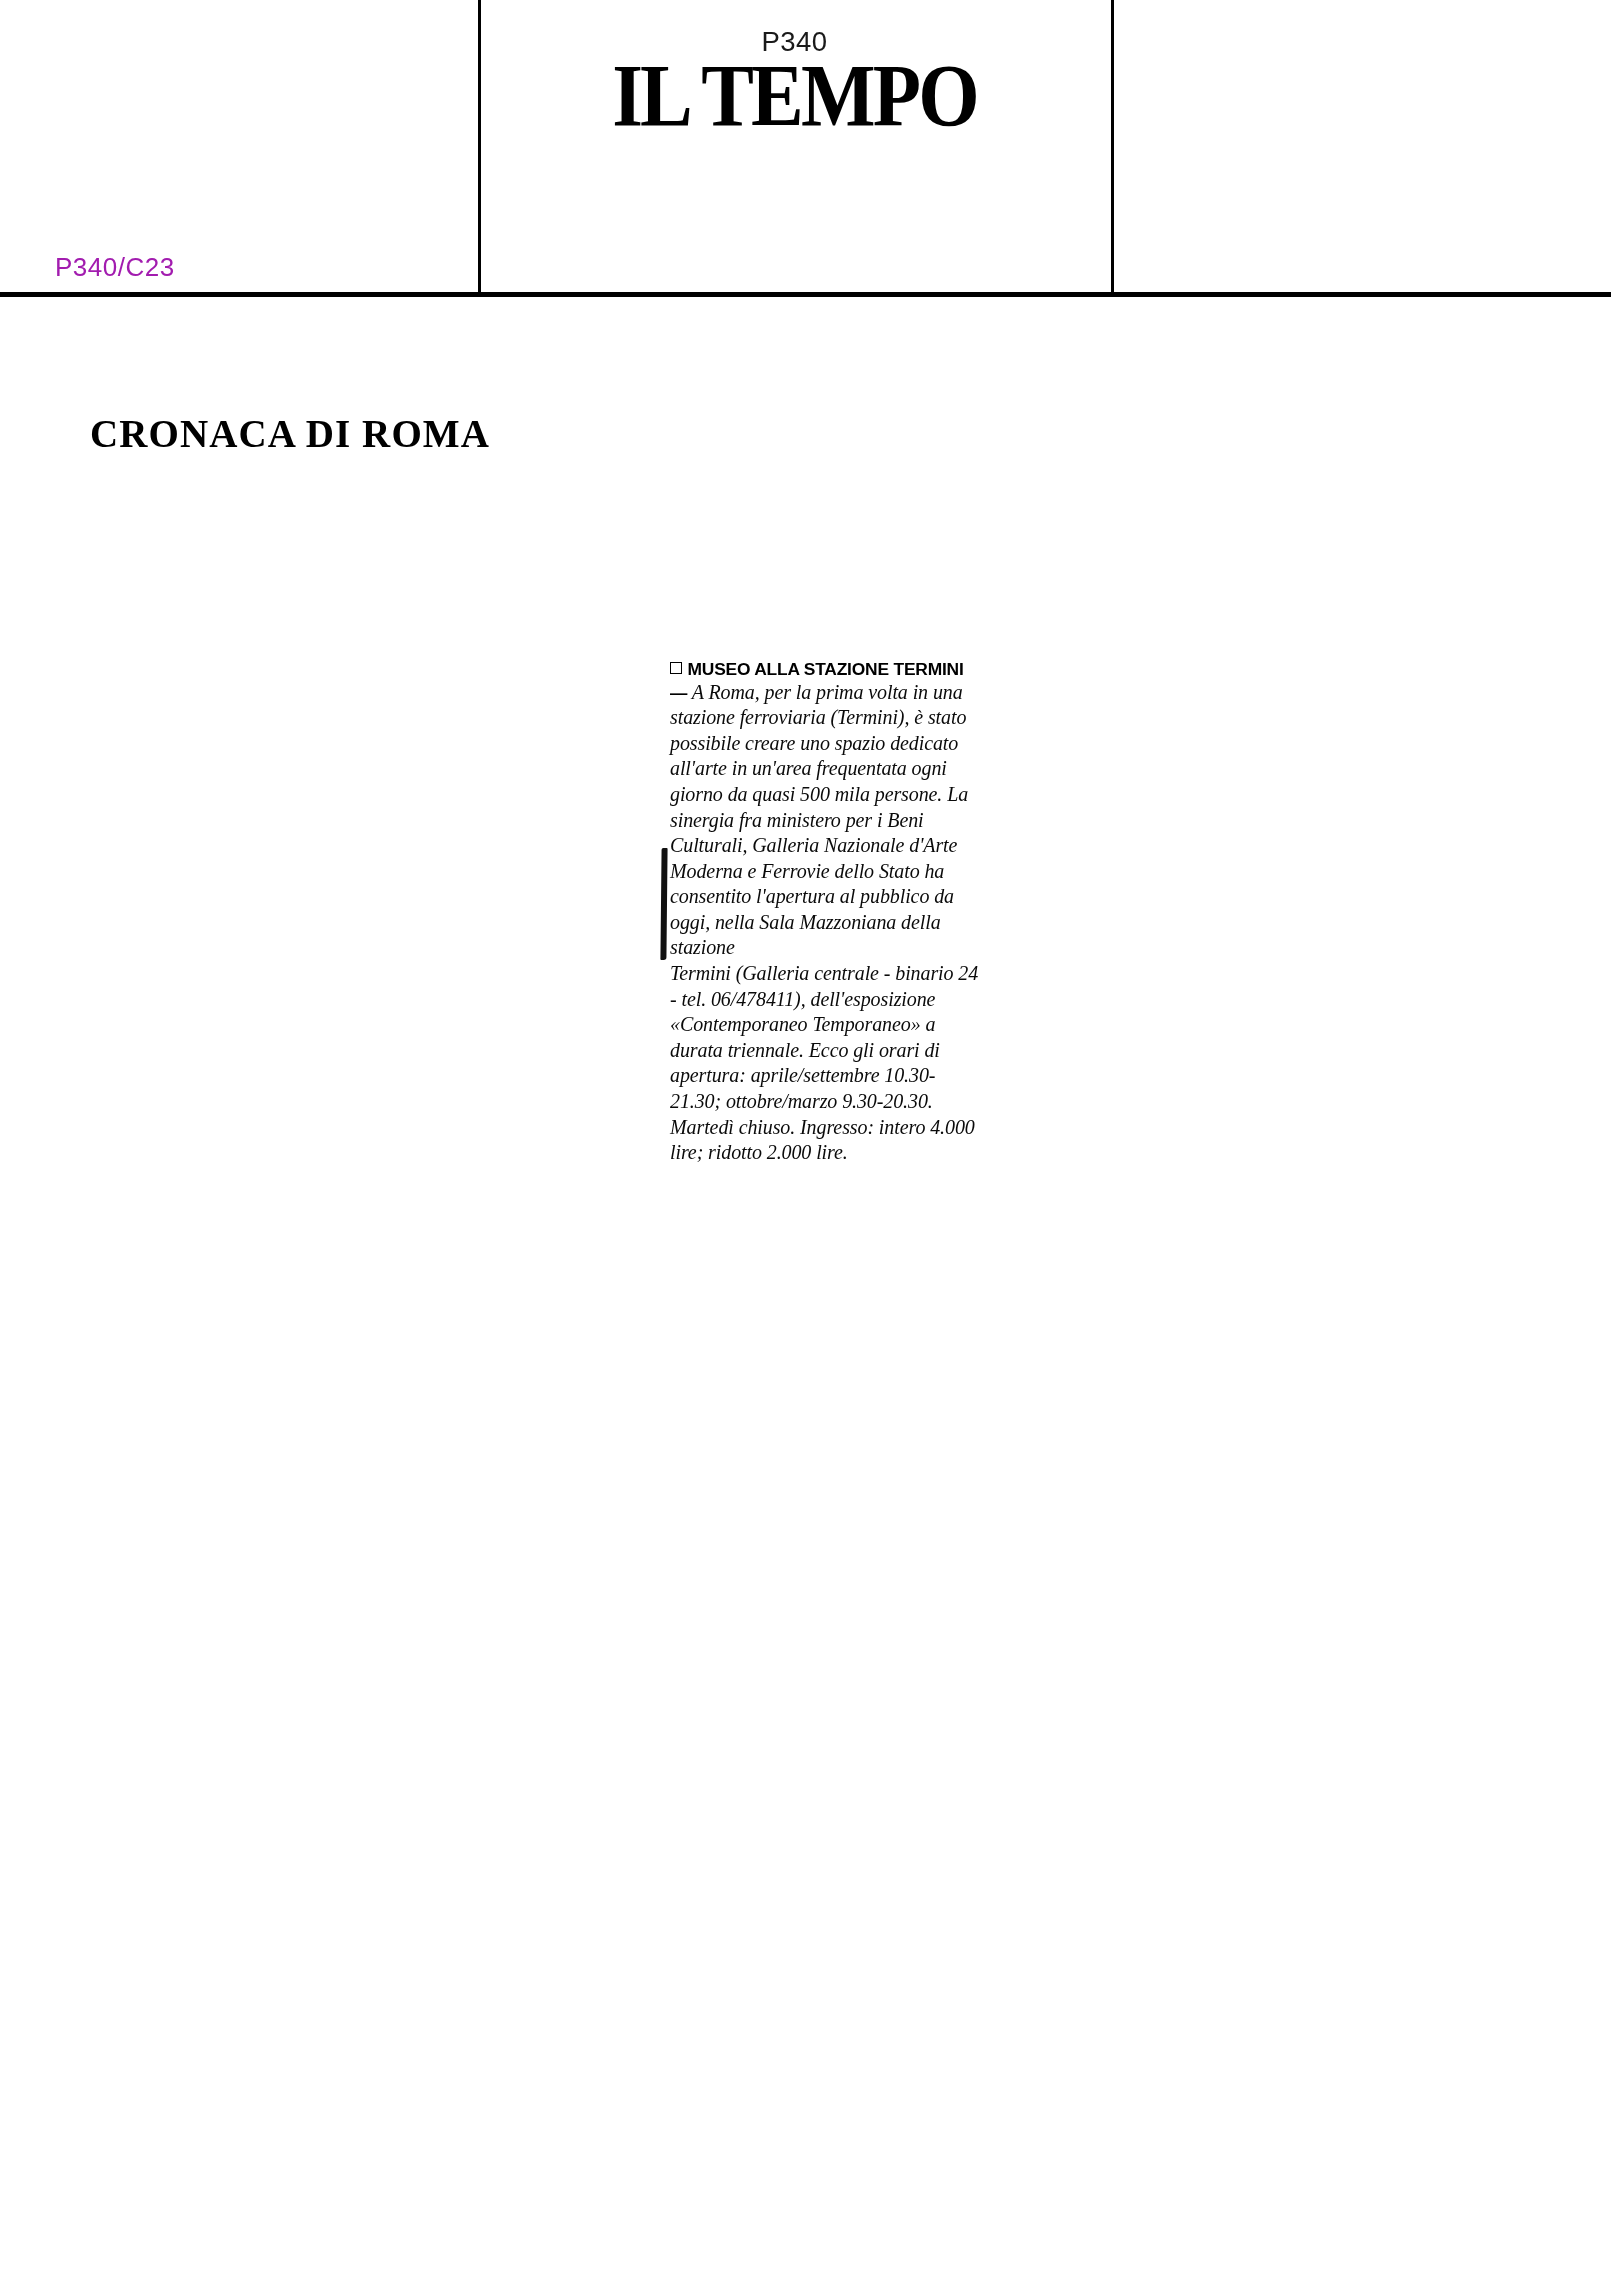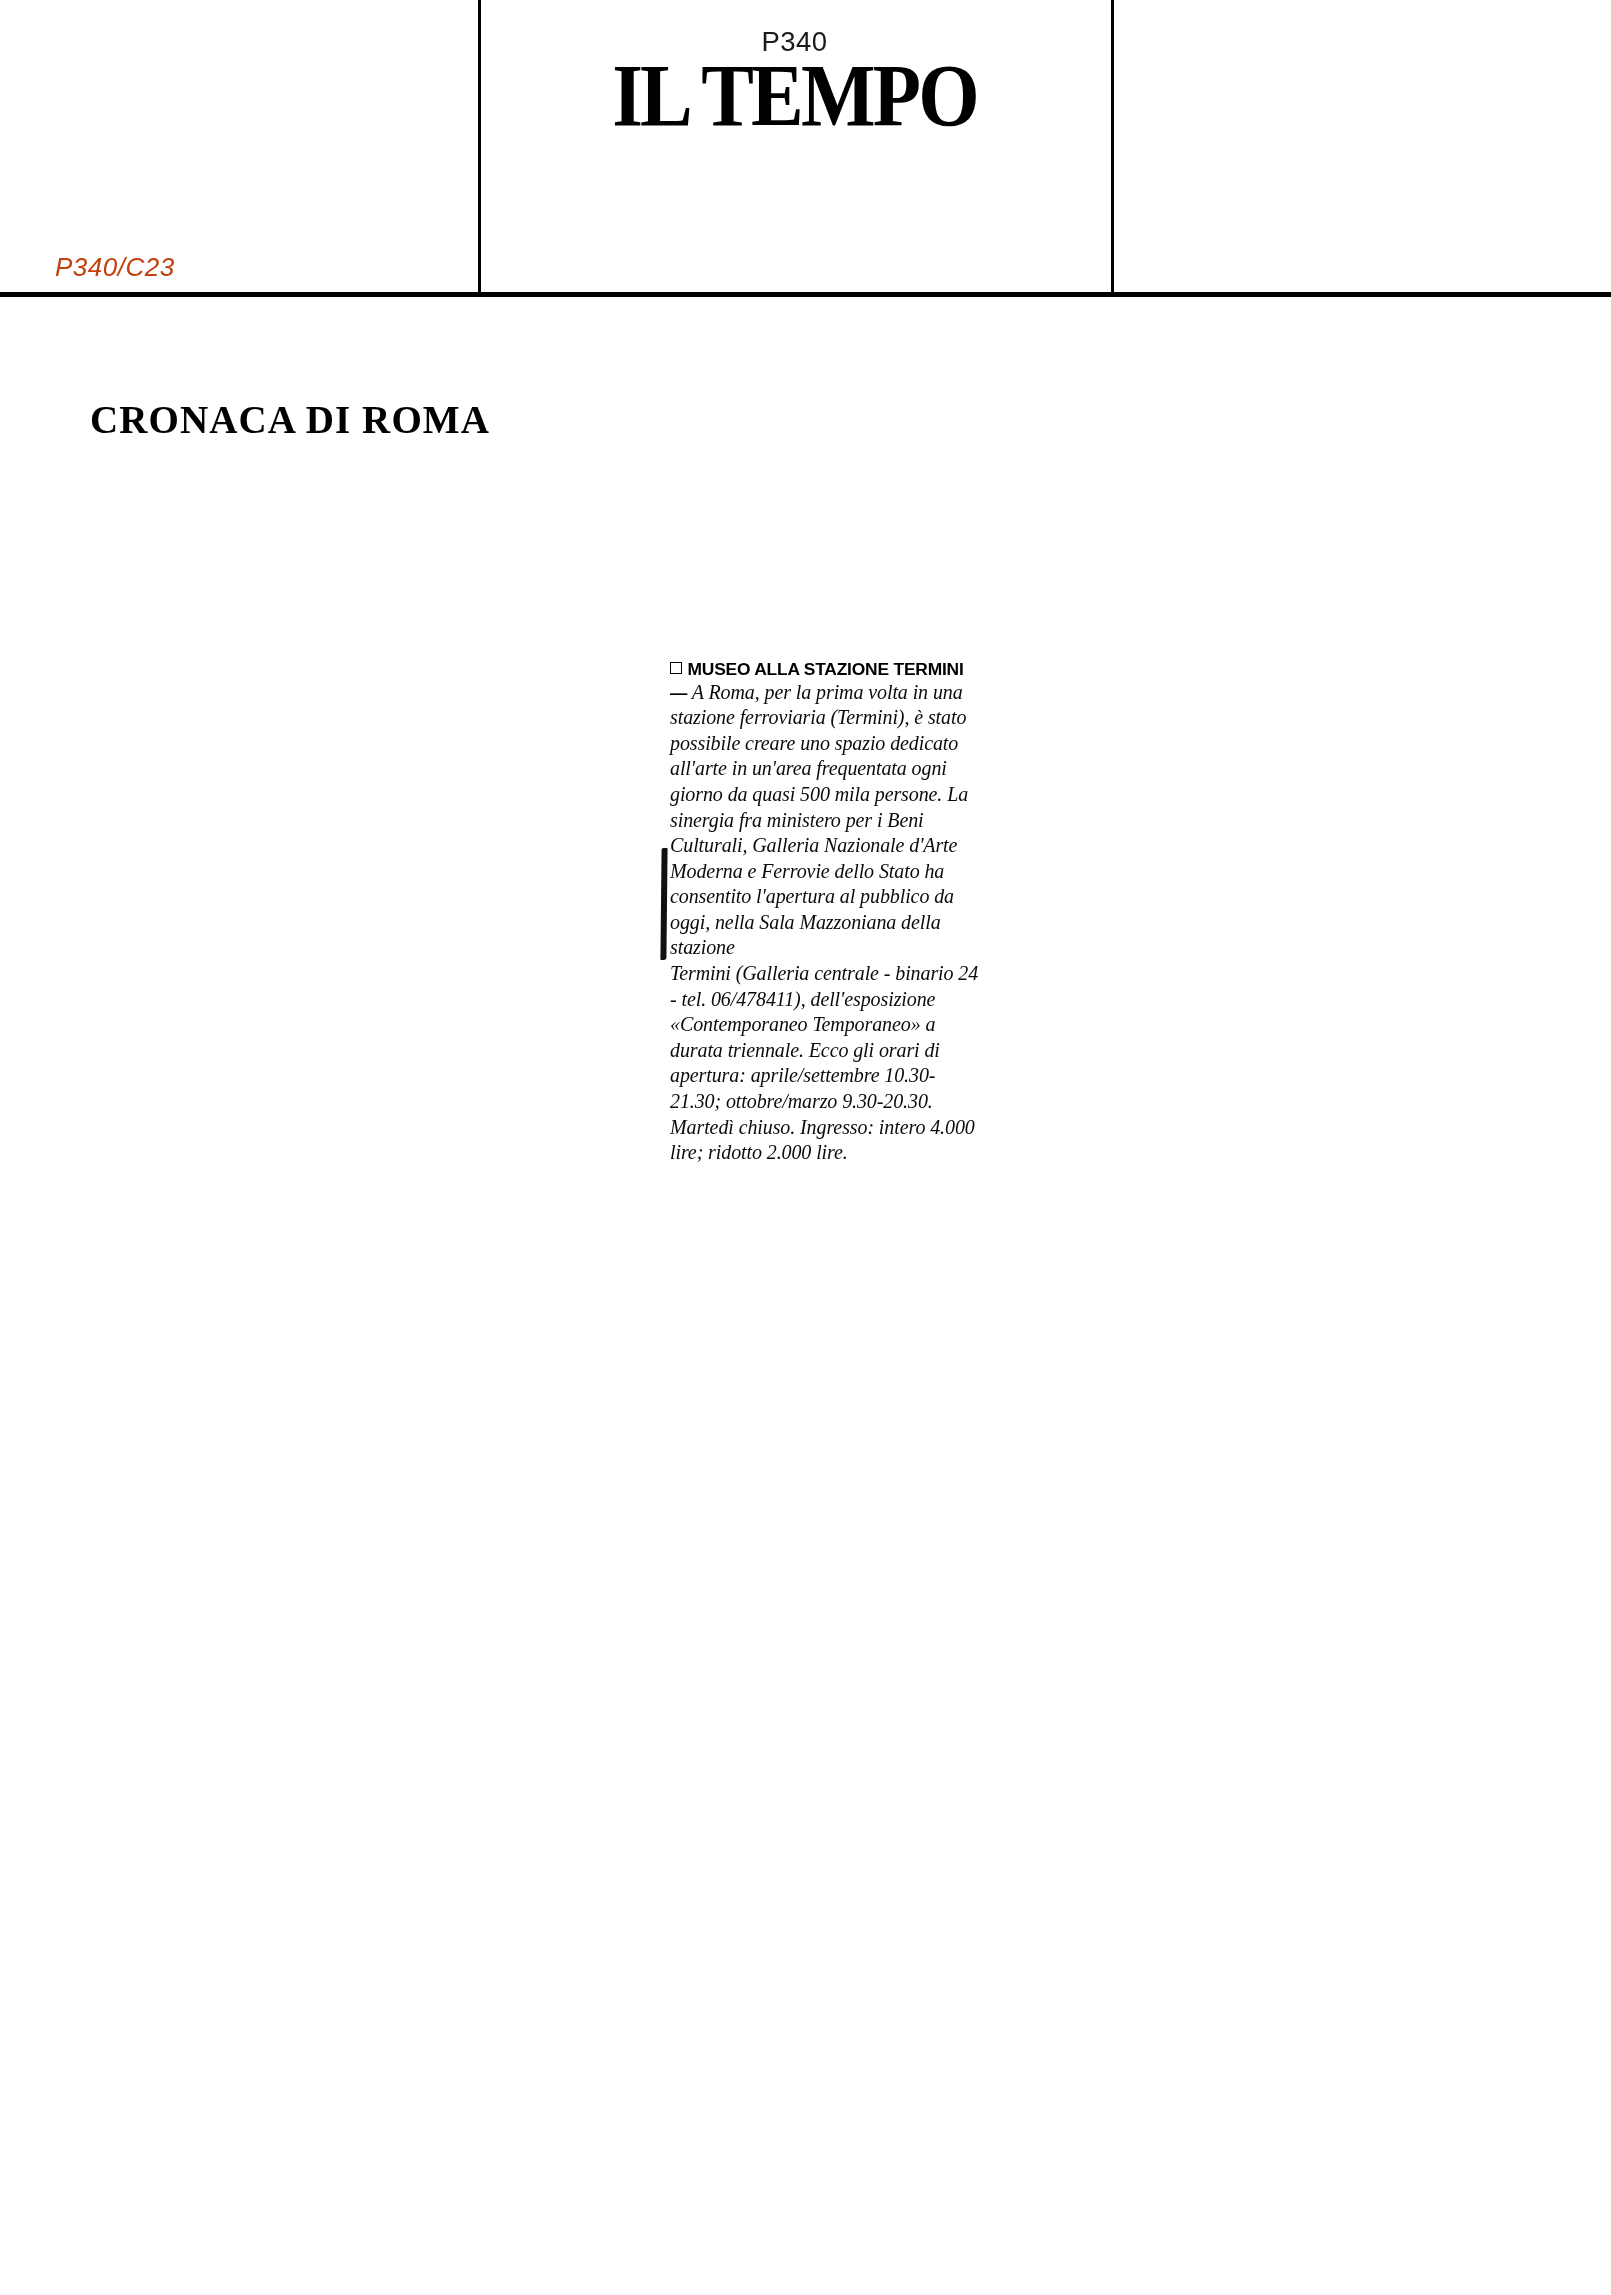--- a/index.html
+++ b/index.html
@@ -83,29 +83,28 @@
     color: #111;
     letter-spacing: 0.5px;
   }
 
   .pcode-left {
     position: absolute;
     left: 55px;
     top: 252px;
     font-size: 26px;
     letter-spacing: 0.5px;
-    color: #c2410c;
-    font-style: italic;
+    color: #a21caf;
   }
 
   
   .section-title {
     position: absolute;
     left: 90px;
-    top: 397px;
+    top: 411px;
     font-family: "Liberation Serif", serif;
     font-weight: bold;
     font-size: 39px;
     letter-spacing: 1.1px;
     color: #000;
   }
 
   
   .clipping {
     position: absolute;

